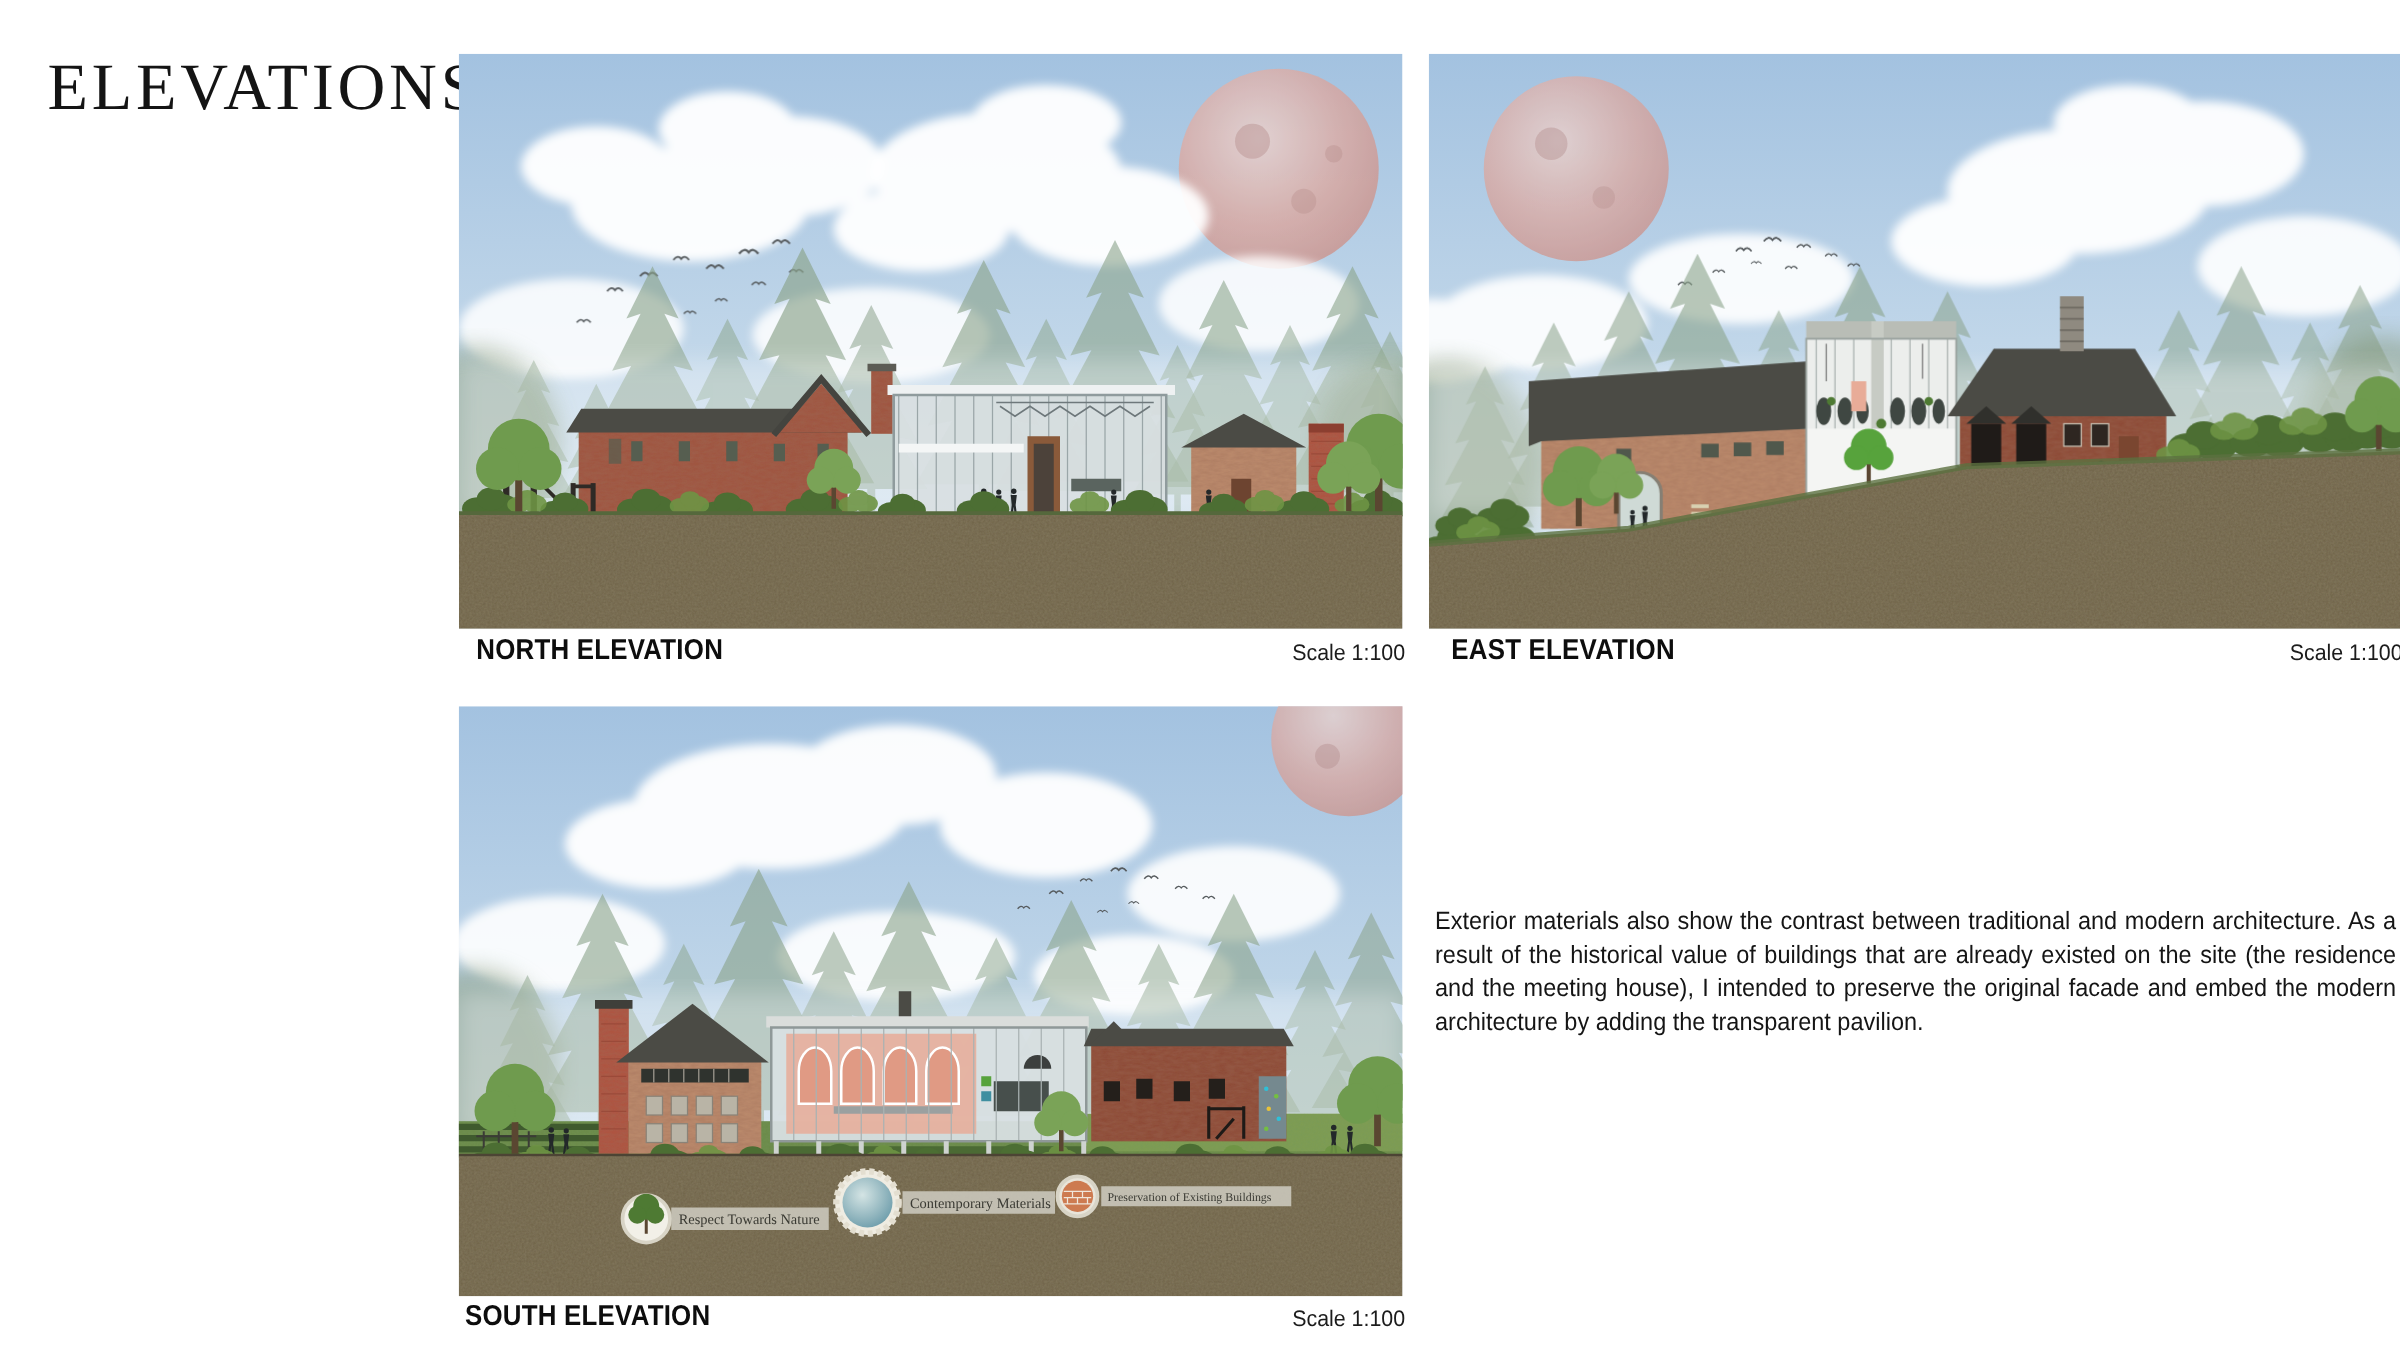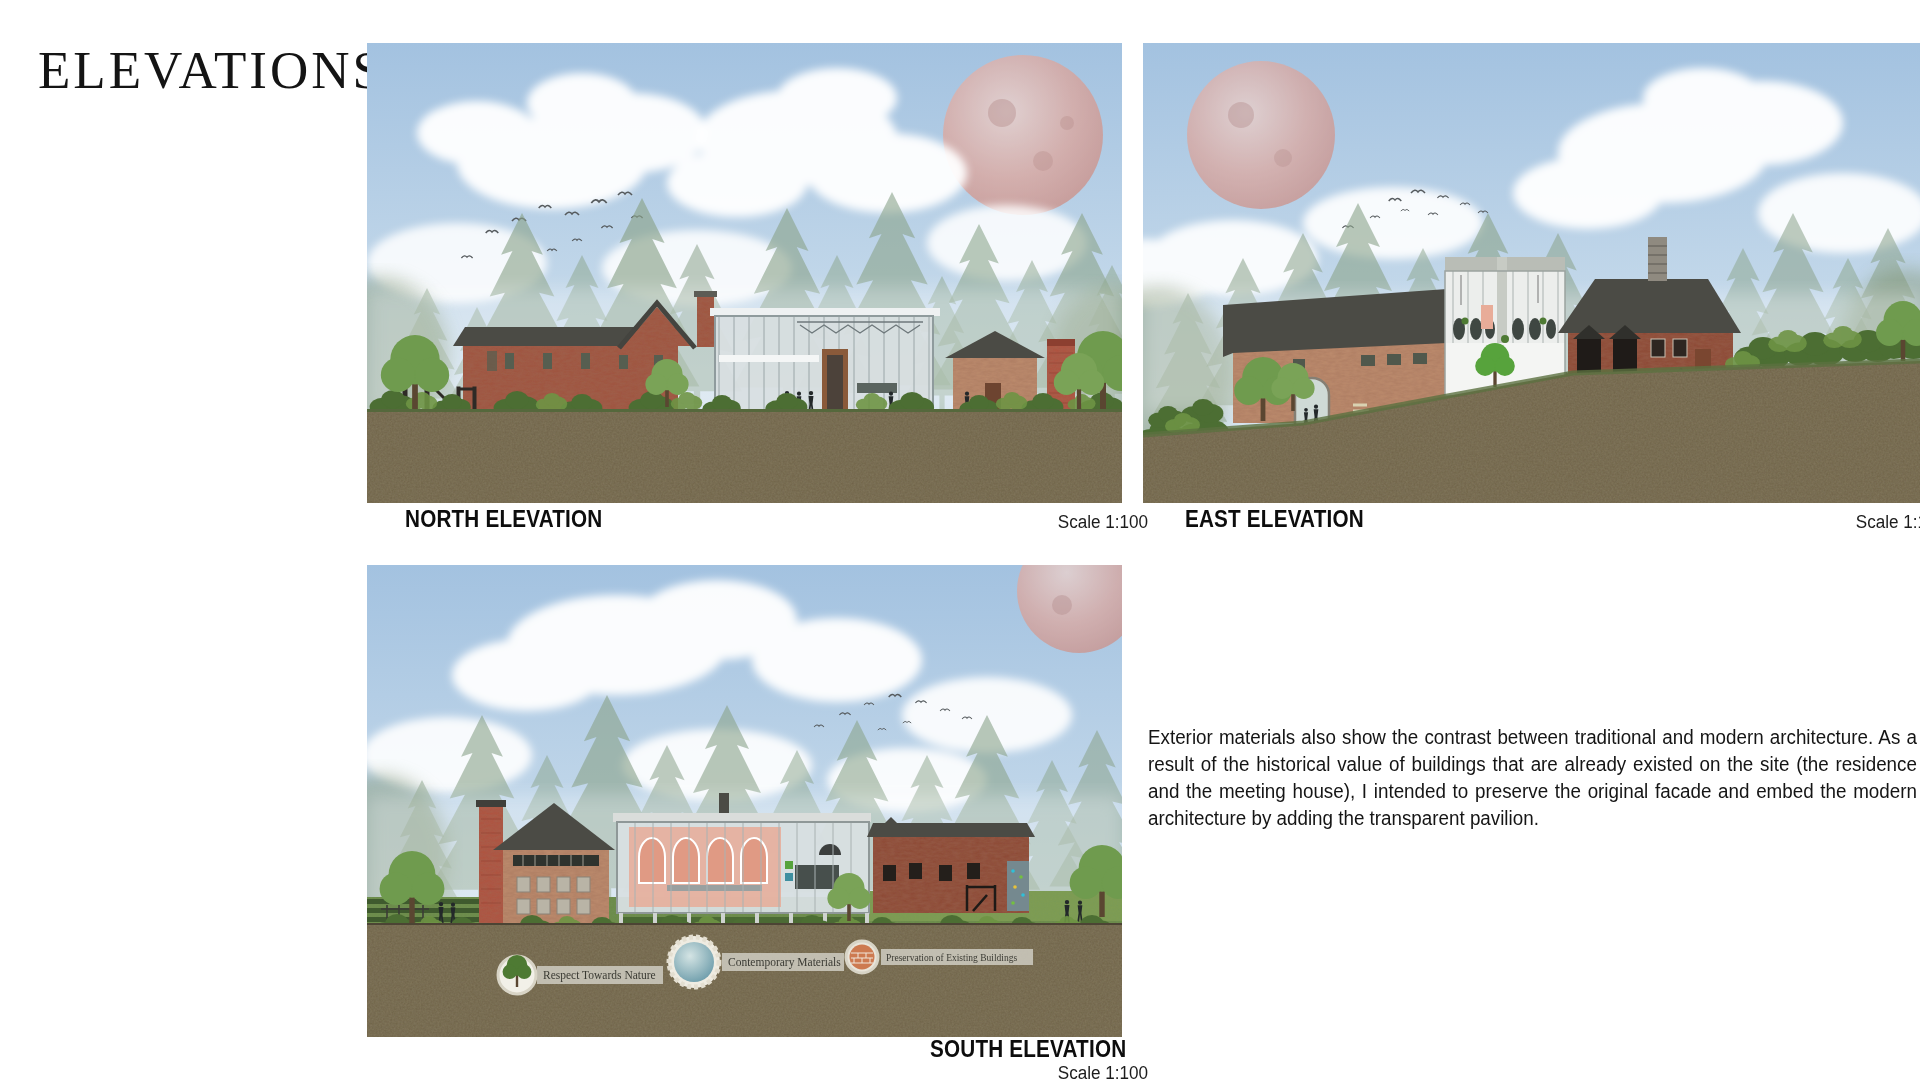--- a/index.html
+++ b/index.html
@@ -11,25 +11,25 @@
     position:absolute;left:38px;top:40px;margin:0;
     font-family:"Liberation Serif", serif;font-weight:400;font-size:53px;
     letter-spacing:3px;color:#141414;
   }
   figure{margin:0;padding:0;position:absolute;}
   figure svg{display:block;}
   .panel-north{left:367px;top:43px;width:755px;height:460px;}
   .panel-east{left:1143px;top:43px;width:777px;height:460px;}
   .panel-south{left:367px;top:565px;width:755px;height:472px;}
   .caption-row{
-    position:absolute;display:flex;justify-content:space-between;align-items:flex-end;height:30px;margin-left:24px;
+    position:absolute;display:flex;justify-content:space-between;align-items:flex-end;height:30px;
   }
   .cap-north{left:367px;top:503px;width:757px;padding-left:14px;box-sizing:border-box;}
   .cap-east{left:1143px;top:503px;width:779px;padding-left:18px;box-sizing:border-box;}
-  .cap-south{left:367px;top:1036px;width:757px;padding-left:5px;box-sizing:border-box;flex-direction:column;}
+  .cap-south{left:367px;top:1036px;width:757px;padding-left:5px;box-sizing:border-box;}
   .elev-caption{
     font-size:23px;font-weight:700;letter-spacing:.2px;color:#0d0d0d;
     display:inline-block;transform:scaleX(.9);transform-origin:left bottom;white-space:nowrap;
   }
   .scale-label{
     font-size:18px;font-weight:400;color:#1c1c1c;
     display:inline-block;transform:scaleX(.95);transform-origin:right bottom;white-space:nowrap;
   }
   .description{
     position:absolute;left:1148px;top:724px;width:818px;margin:0;

